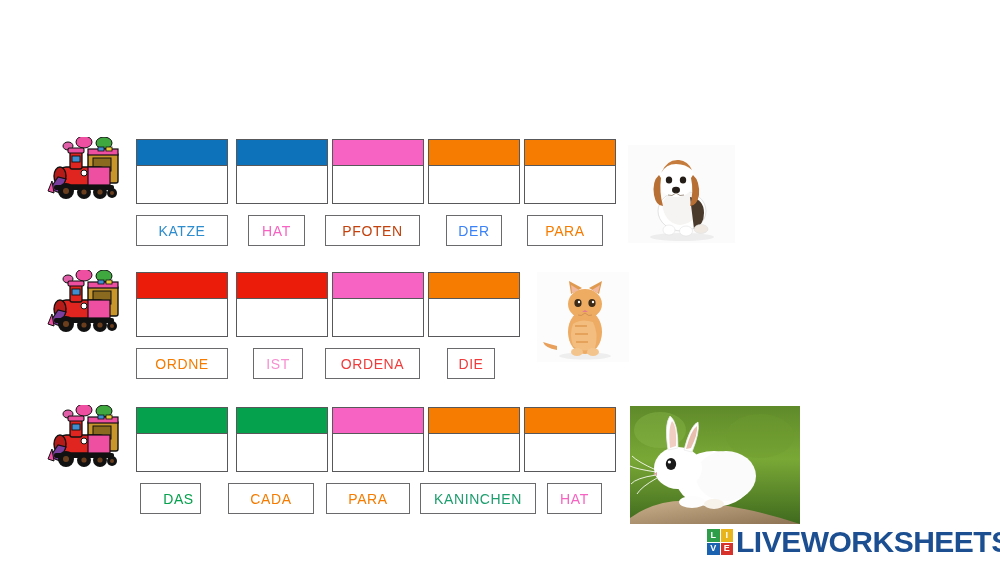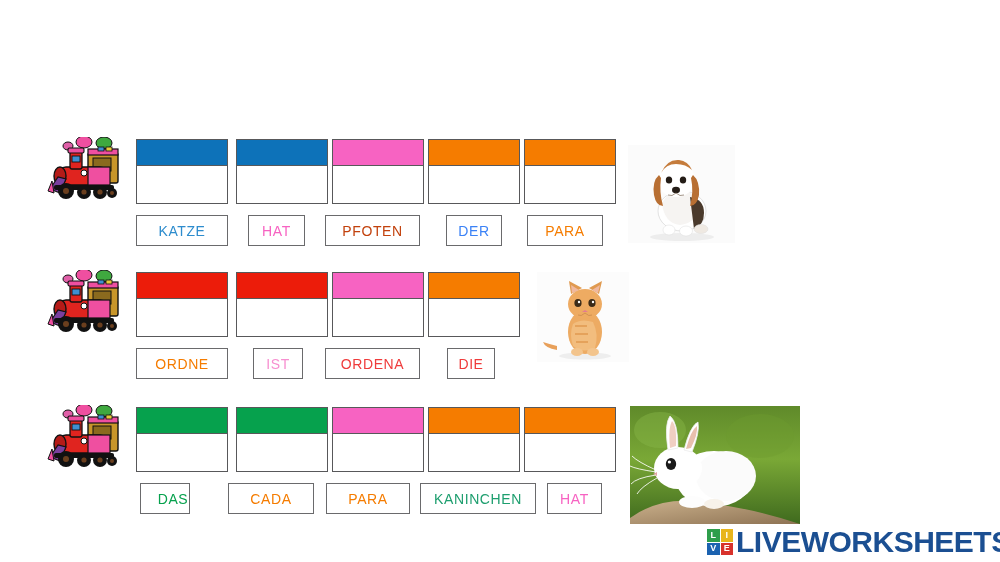--- a/index.html
+++ b/index.html
@@ -265,21 +265,21 @@
           <div class="wagon" style="left: 292px; width: 92px;">
             <div class="cap" style="background: rgb(245, 124, 0);"></div>
             <div class="slot"></div>
           </div>
           <div class="wagon" style="left: 388px; width: 92px;">
             <div class="cap" style="background: rgb(245, 124, 0);"></div>
             <div class="slot"></div>
           </div>
         </div>
         <div class="words">
-          <div class="wordbox" style="left: 140px; width: 50px; color: rgb(6, 161, 77); padding-left: 24px;">DAS</div>
+          <div class="wordbox" style="left: 140px; width: 61px; color: rgb(6, 161, 77); padding-left: 24px;">DAS</div>
           <div class="wordbox" style="left: 228px; width: 86px; color: rgb(245, 124, 0);">CADA</div>
           <div class="wordbox" style="left: 326px; width: 84px; color: rgb(245, 124, 0);">PARA</div>
           <div class="wordbox" style="left: 420px; width: 116px; color: rgb(29, 158, 110);">KANINCHEN</div>
           <div class="wordbox" style="left: 547px; width: 55px; color: rgb(247, 99, 194);">HAT</div>
         </div>
       </div>
     </div>
 
   <div class="pic pic-white" id="pic-0">
     <svg viewBox="0 0 107 98" width="107" height="98" aria-hidden="true">

